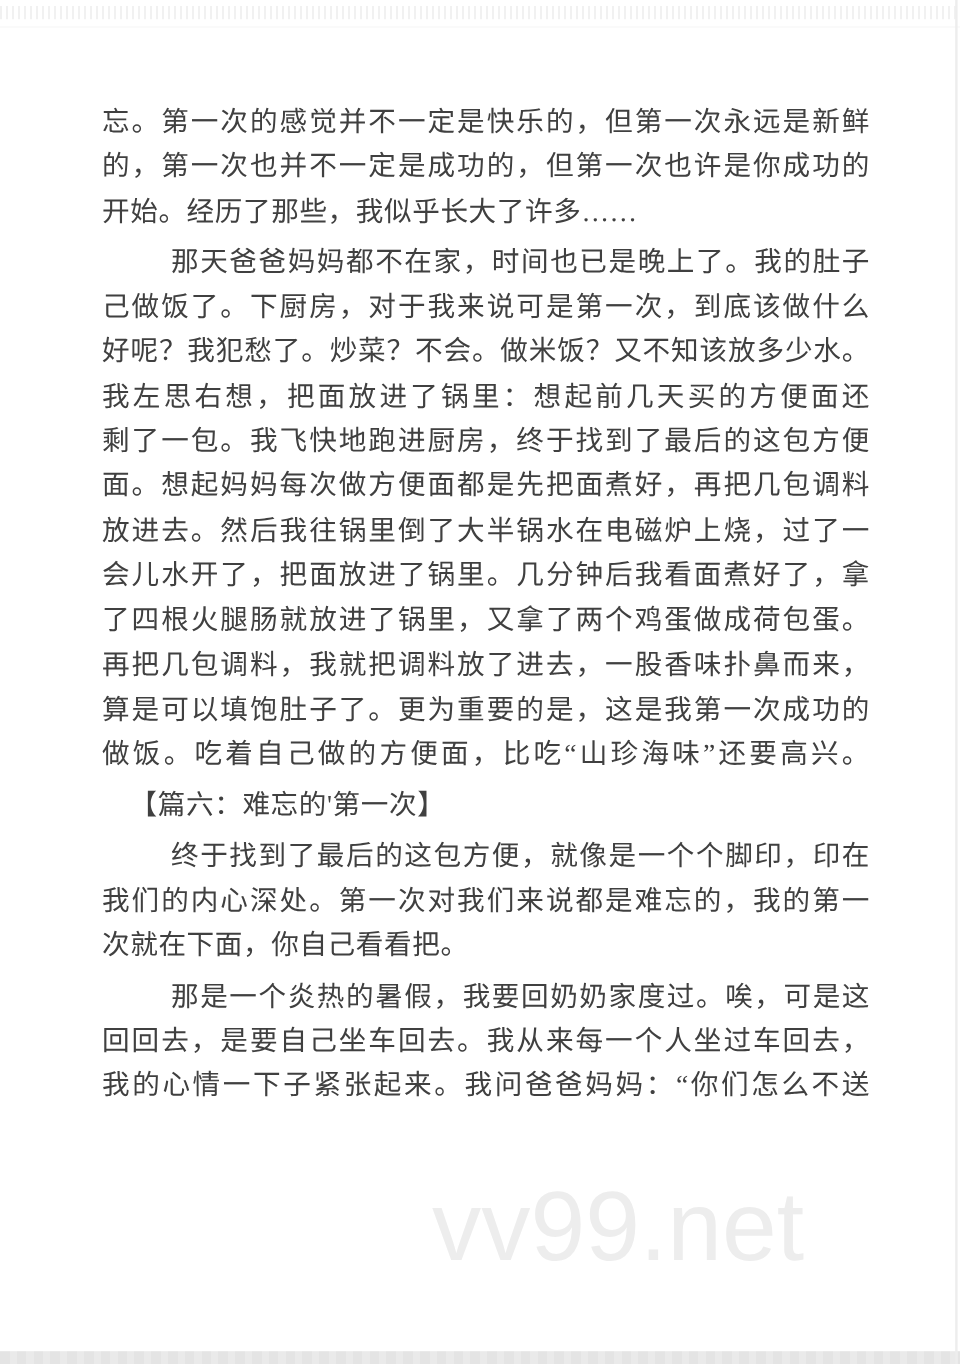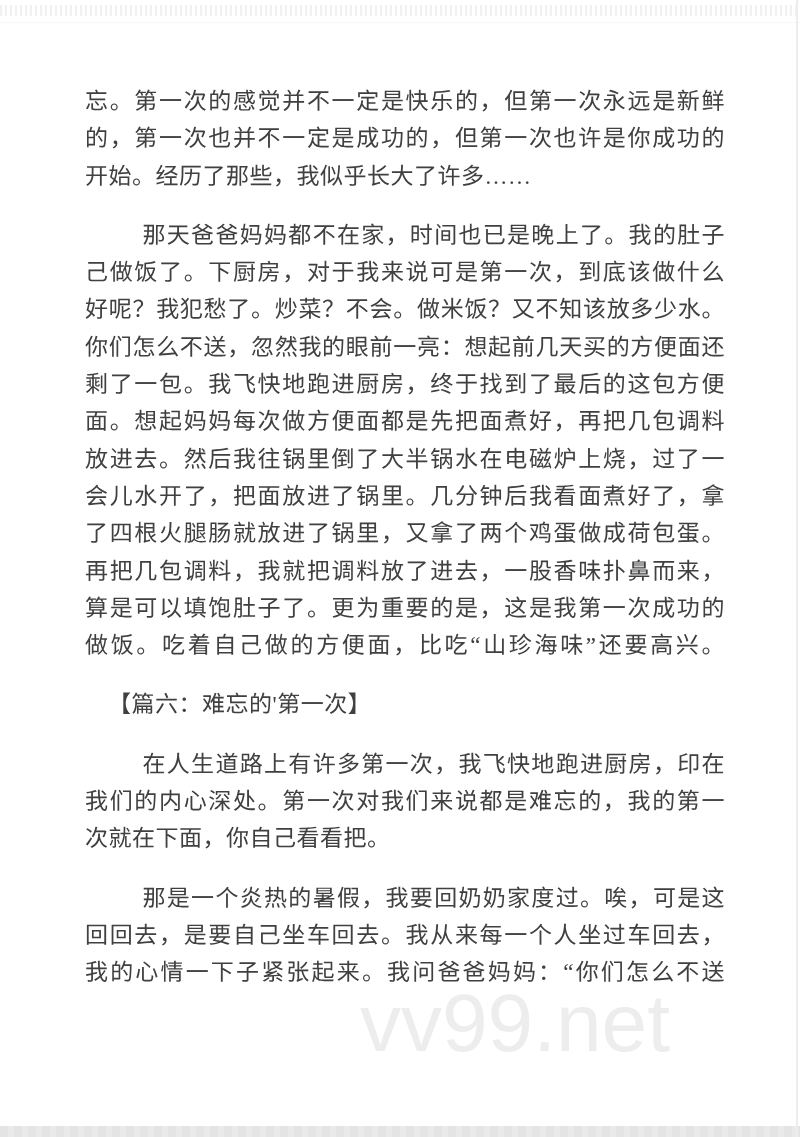--- a/index.html
+++ b/index.html
@@ -31,21 +31,21 @@
     font-size: 23px;
     line-height: 37.3px;
     letter-spacing: 0.5px;
     color: #404040;
     text-align: justify;
   }
   .line { text-align: justify; }
   .line.fill { text-align-last: justify; }
   .line.indent { text-indent: 2.5em; }
   .line.head-indent { text-indent: 1em; }
-  .line.newp { margin-top: 22px; }
+  .line.newp { margin-top: 5px; }
   .watermark {
     position: absolute; left: 360px; top: 982px;
     font-family: "Liberation Sans", sans-serif;
     font-weight: normal;
     font-size: 82px; line-height: 82px;
     letter-spacing: 0px;
     color: #ededed;
     user-select: none;
     white-space: nowrap;
   }
@@ -66,31 +66,31 @@
 <div class="page">
   <div class="top-dashes"></div>
   <div class="top-line"></div>
   <div class="content" style="color: rgb(64, 64, 64);">
       <div class="line fill">忘。第一次的感觉并不一定是快乐的，但第一次永远是新鲜</div>
       <div class="line fill">的，第一次也并不一定是成功的，但第一次也许是你成功的</div>
       <div class="line">开始。经历了那些，我似乎长大了许多……</div>
       <div class="line fill indent newp">那天爸爸妈妈都不在家，时间也已是晚上了。我的肚子</div>
       <div class="line fill">己做饭了。下厨房，对于我来说可是第一次，到底该做什么</div>
       <div class="line fill">好呢？我犯愁了。炒菜？不会。做米饭？又不知该放多少水。</div>
-      <div class="line fill">你们怎么不送，忽然我的眼前一亮：想起前几天买的方便面还</div>
+      <div class="line fill">我左思右想，把面放进了锅里：想起前几天买的方便面还</div>
       <div class="line fill">剩了一包。我飞快地跑进厨房，终于找到了最后的这包方便</div>
       <div class="line fill">面。想起妈妈每次做方便面都是先把面煮好，再把几包调料</div>
       <div class="line fill">放进去。然后我往锅里倒了大半锅水在电磁炉上烧，过了一</div>
       <div class="line fill">会儿水开了，把面放进了锅里。几分钟后我看面煮好了，拿</div>
       <div class="line fill">了四根火腿肠就放进了锅里，又拿了两个鸡蛋做成荷包蛋。</div>
       <div class="line fill">再把几包调料，我就把调料放了进去，一股香味扑鼻而来，</div>
       <div class="line fill">算是可以填饱肚子了。更为重要的是，这是我第一次成功的</div>
       <div class="line fill">做饭。吃着自己做的方便面，比吃“山珍海味”还要高兴。</div>
       <div class="line head-indent newp">【篇六：难忘的'第一次】</div>
-      <div class="line fill indent newp">在人生道路上有许多第一次，我飞快地跑进厨房，印在</div>
+      <div class="line fill indent newp">终于找到了最后的这包方便，就像是一个个脚印，印在</div>
       <div class="line fill">我们的内心深处。第一次对我们来说都是难忘的，我的第一</div>
       <div class="line">次就在下面，你自己看看把。</div>
       <div class="line fill indent newp">那是一个炎热的暑假，我要回奶奶家度过。唉，可是这</div>
       <div class="line fill">回回去，是要自己坐车回去。我从来每一个人坐过车回去，</div>
       <div class="line fill">我的心情一下子紧张起来。我问爸爸妈妈：“你们怎么不送</div>
     </div>
   <div class="watermark" style="color: rgb(237, 237, 237);">vv99.net</div>
   <div class="bottom-bar"></div>
   <div class="right-edge"></div>
 </div>

